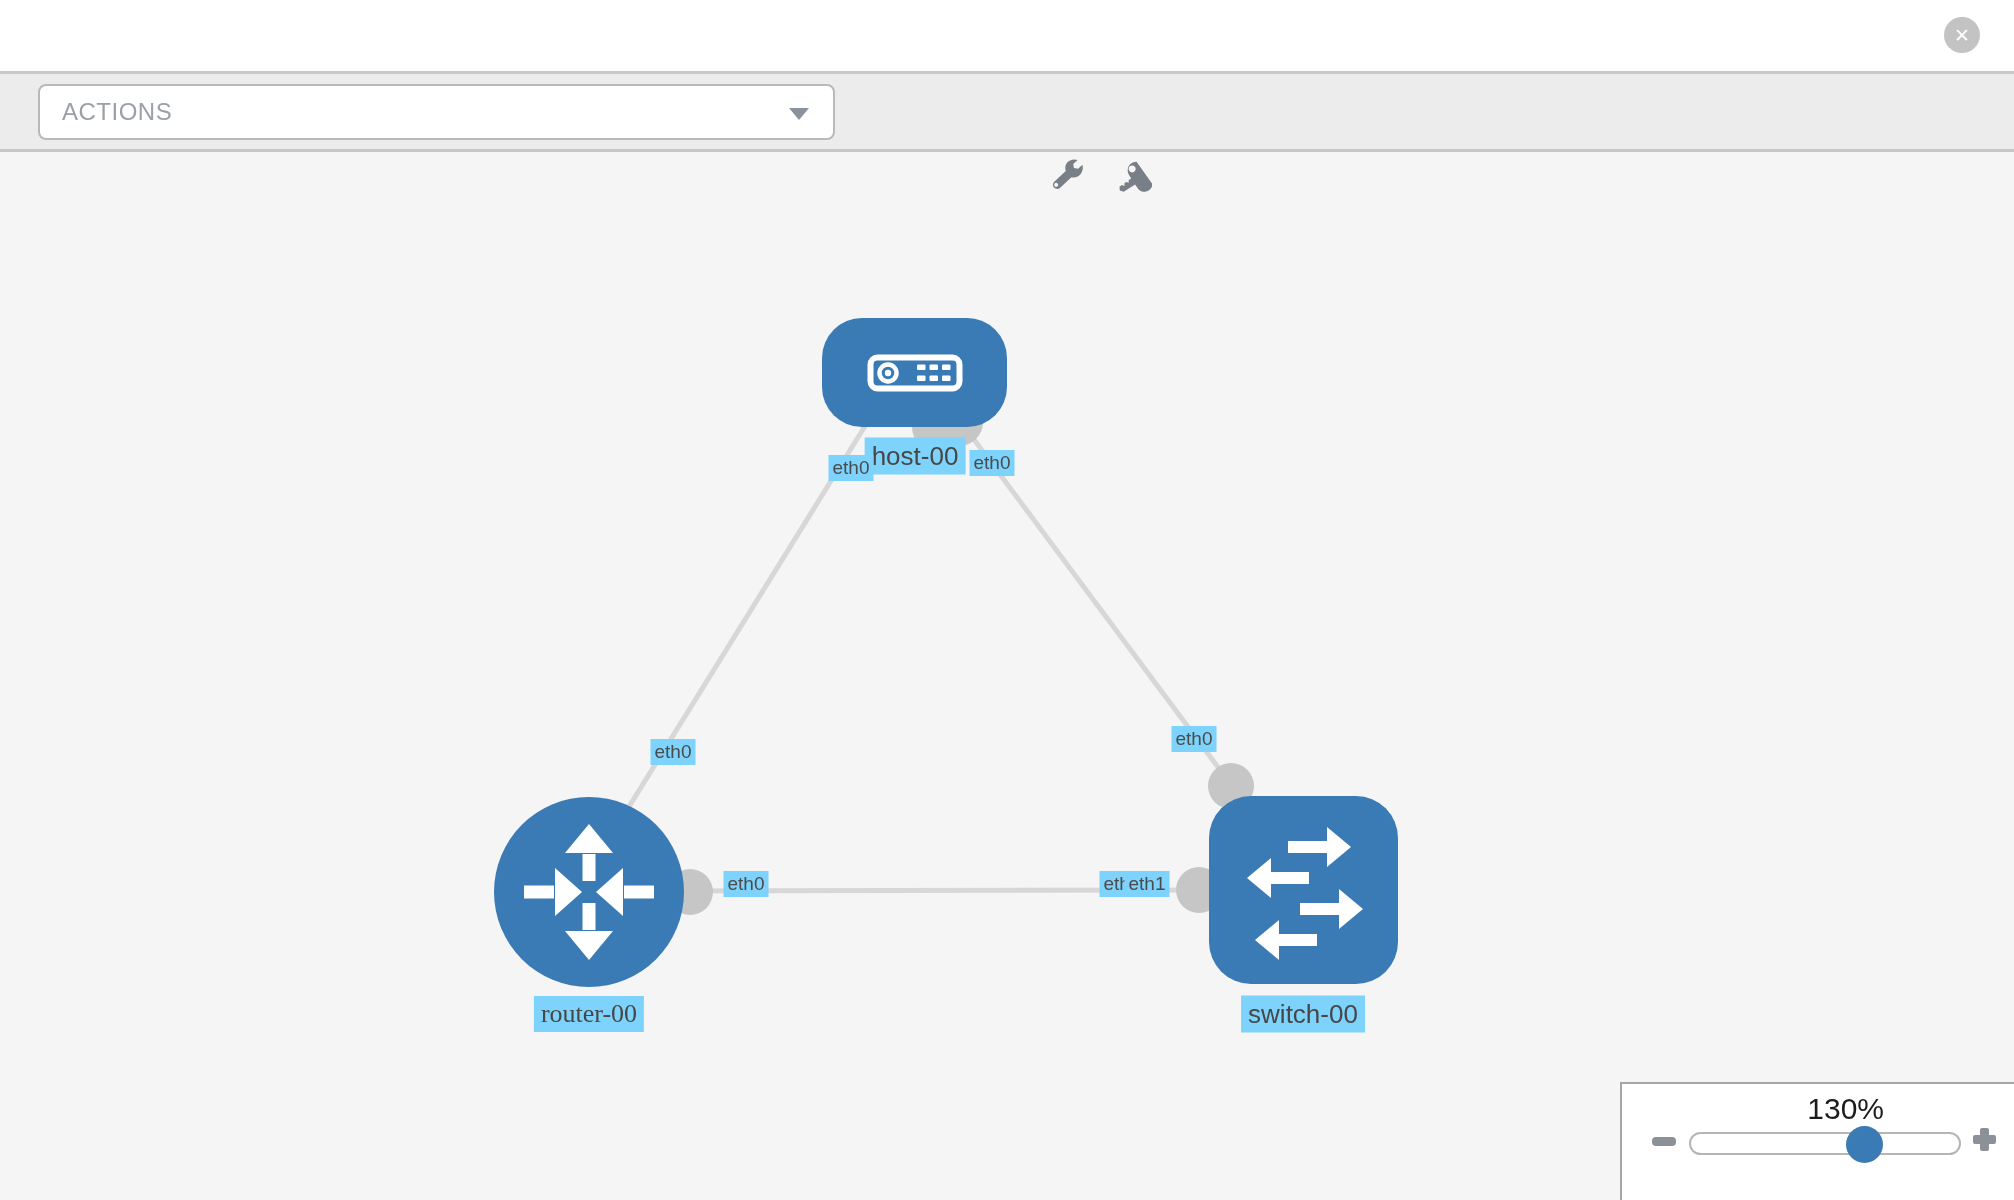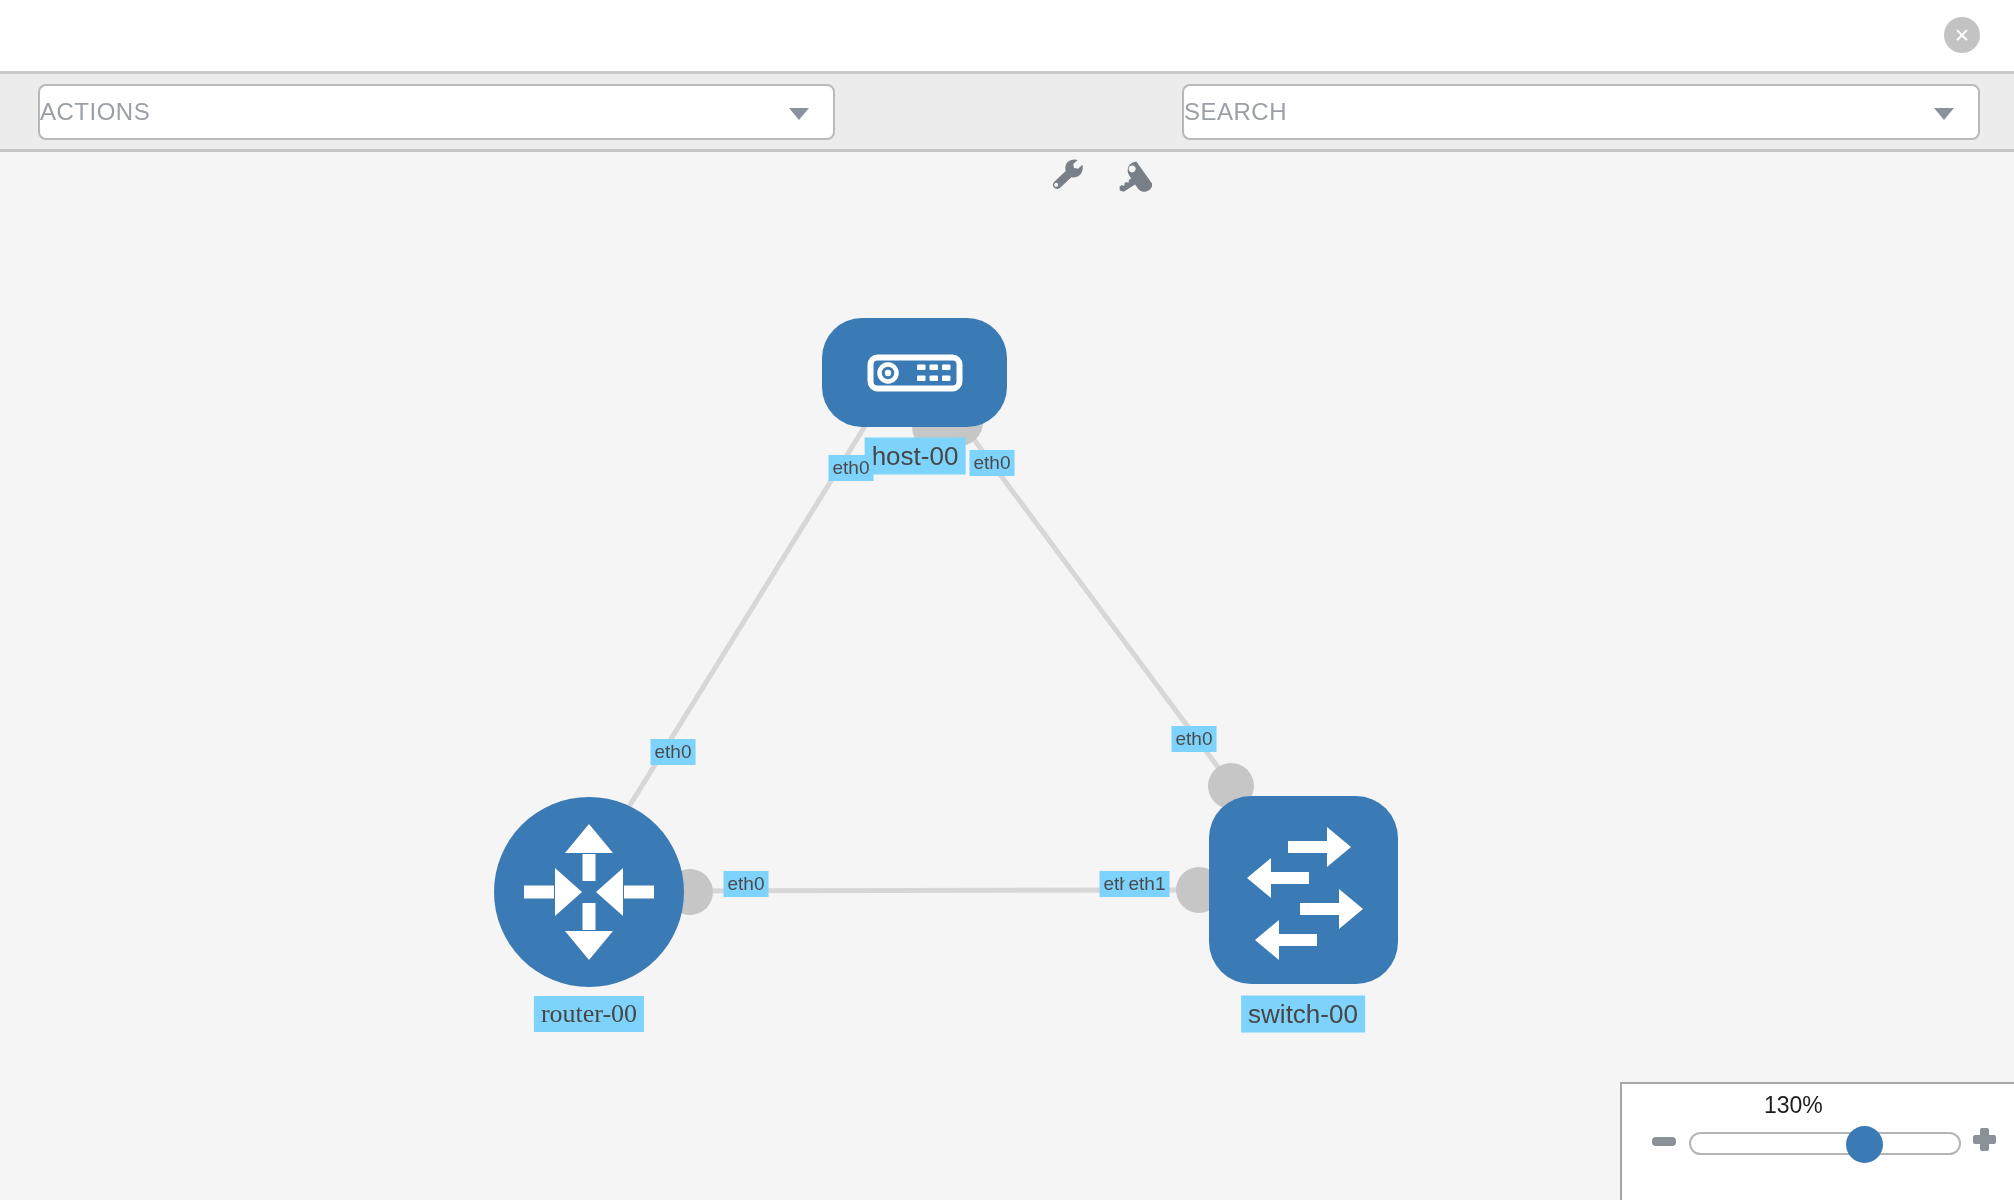--- a/index.html
+++ b/index.html
@@ -27,21 +27,21 @@
   .toolbar{
     position:absolute;left:0;top:74px;width:2014px;height:75px;
     background:#ececec;border-bottom:3px solid #c6c6c6;
   }
   .select-box{
     position:absolute;top:10px;height:56px;background:#ffffff;
     border:2px solid #b9b9b9;border-radius:8px;box-sizing:border-box;
     display:flex;align-items:center;cursor:pointer;
   }
   .select-box .sel-label{
-    font-size:24px;color:#9aa0a6;letter-spacing:.5px;
+    font-size:24px;color:#9aa0a6;padding-left:22px;letter-spacing:.5px;
   }
   .select-box .caret{
     position:absolute;right:24px;top:22px;width:0;height:0;
     border-left:10px solid transparent;border-right:10px solid transparent;
     border-top:12px solid #8b929b;
   }
   .actions-box{left:38px;width:797px;}
   .search-box{left:1182px;width:798px;}
   .tool-icon{position:absolute;top:85px;width:34px;height:34px;color:#787f87;}
   .wrench{left:1051px;}
@@ -59,22 +59,22 @@
     position:absolute;z-index:3;transform:translate(-50%,-50%);
     background:#7dd3fc;color:#474747;white-space:nowrap;
   }
   .node-lbl{font-size:26px;padding:3px 7px;}
   .iface-lbl{font-size:19px;padding:2px 4px;color:#4b4b4b;}
   
   .zoom-panel{
     position:absolute;left:1620px;top:1082px;right:-4px;bottom:-4px;
     background:#ffffff;border:2px solid #a6a6a6;z-index:4;
   }
-  .zoom-pct{position:absolute;left:142px;top:8px;width:120px;text-align:left;
-    font-size:23px;color:#1c1c1c;}
+  .zoom-pct{position:absolute;left:142px;top:8px;width:120px;text-align:right;
+    font-size:30px;color:#1c1c1c;}
   .zoom-minus{position:absolute;left:30px;top:53px;width:24px;height:9px;
     background:#8b9196;border-radius:4px;cursor:pointer;}
   .zoom-track{position:absolute;left:67px;top:48px;width:272px;height:23px;
     background:#ffffff;border:2px solid #b5b5b5;border-radius:13px;box-sizing:border-box;cursor:pointer;}
   .zoom-knob{position:absolute;left:224px;top:42px;width:37px;height:37px;
     border-radius:50%;background:#3a7ab5;cursor:pointer;}
   .zoom-plus{position:absolute;left:351px;top:44px;width:23px;height:23px;cursor:pointer;}
   .zoom-plus::before{content:"";position:absolute;left:0;top:7px;width:23px;height:9px;background:#8b9196;border-radius:2px;}
   .zoom-plus::after{content:"";position:absolute;left:7px;top:0;width:9px;height:23px;background:#8b9196;border-radius:2px;}
 </style>
@@ -97,24 +97,20 @@
     <svg viewBox="0 0 24 24">
         <path d="M22.2 4.1l-3.1 2.8-2.9-.5-.5-2.9 3.1-2.8c-2.4-.9-5.2-.4-7 1.5-1.6 1.7-2.1 4.1-1.4 6.2L2.3 16c-1.2 1.1-1.3 3-.2 4.2 1.1 1.2 3 1.3 4.2.2l8.1-7.5c2.1.6 4.5 0 6.1-1.7 1.8-1.9 2.3-4.7 1.7-7.1zM4.6 19.3c-.6.5-1.5.5-2-.1-.5-.6-.5-1.5.1-2 .6-.5 1.5-.5 2 .1.5.6.5 1.5-.1 2z"></path>
       </svg>
   </div>
   <div class="tool-icon key">
     <svg viewBox="0 0 24 24">
         <path d="M10.7 2.1c-3 .3-5.3 2.8-5.4 5.8-.1 1.5.4 2.9 1.3 4l2 2.3-1.6 1.4.3 1.9-1.9-.3-1.1 1 .3 1.9-1.9-.3-1.5 1.3.6 2.6 2.9.6 7.2-6.3 2.2 2.5c1 1.1 2.4 1.8 3.9 1.8 3.4.1 6.2-2.7 6.1-6.1zM10 9.3c-1 .9-2.6.8-3.5-.2s-.8-2.6.2-3.5 2.6-.8 3.5.2.8 2.6-.2 3.5z" transform="scale(1,1) translate(1,0) rotate(8 12 12)"></path>
       </svg>
   </div>
 
-  <div class="select-box search-box">
-    <span class="sel-label">SEARCH</span>
-    <span class="caret"></span>
-  </div>
 </div>
 
 <div class="graph" style="top:0;height:1200px;background:none;">
   <svg class="links" width="2014" height="1200">
 
     <line x1="870" y1="418" x2="622" y2="818" stroke="#d7d7d7" stroke-width="5"></line>
     <line x1="955" y1="414" x2="1235" y2="790" stroke="#d7d7d7" stroke-width="5"></line>
     <line x1="680" y1="891" x2="1207" y2="890" stroke="#d7d7d7" stroke-width="5"></line>
 
     <circle cx="936" cy="427" r="24" fill="#c6c6c6"></circle>

